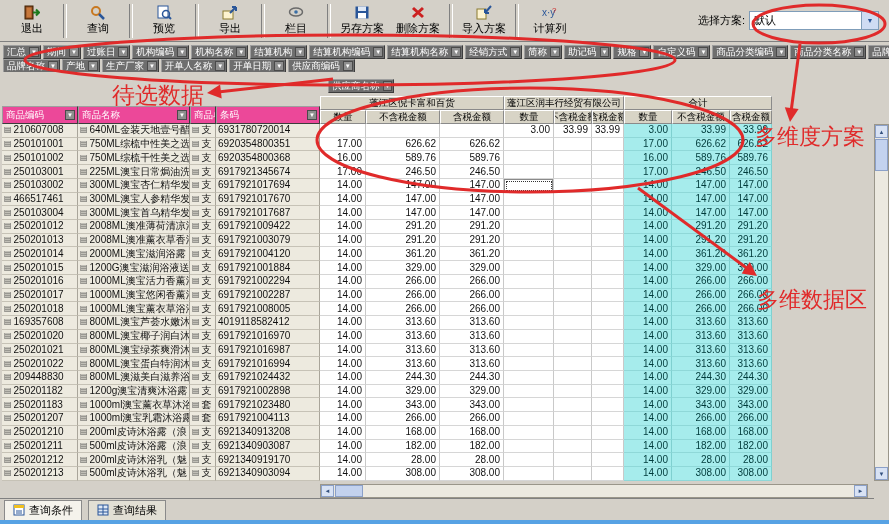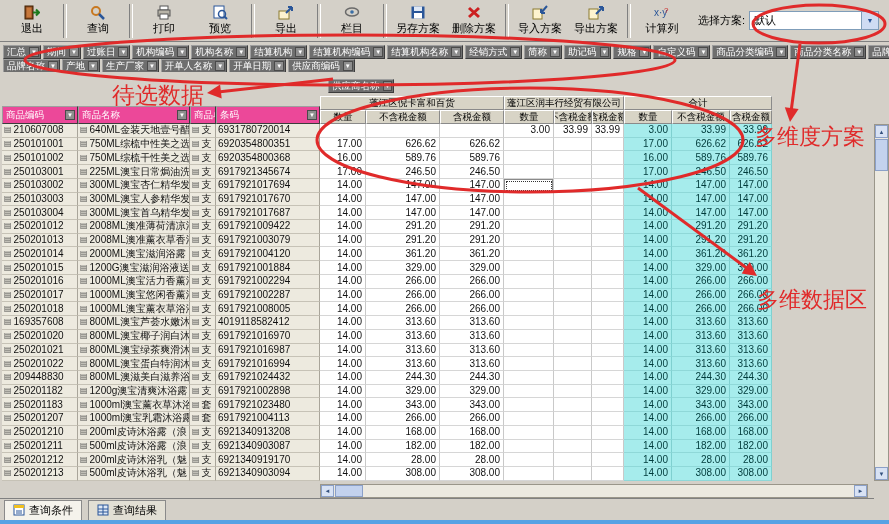--- a/index.html
+++ b/index.html
@@ -93,30 +93,20 @@
             <circle cx="6" cy="6" r="4" fill="none" stroke="#c87820" stroke-width="2"></circle>
             <line x1="9" y1="9" x2="14" y2="14" stroke="#2a5699" stroke-width="2.5"></line>
           </svg>
         </span>
         <span>查询</span>
       </div>
       <div class="tsep"></div>
       <div class="tbtn">
         <span>
           <svg width="16" height="15">
-            <rect x="4" y="1" width="8" height="4" fill="#fff" stroke="#555"></rect>
-            <rect x="2" y="5" width="12" height="6" fill="#b8b4a8" stroke="#555"></rect>
-            <rect x="4" y="9" width="8" height="5" fill="#fff" stroke="#555"></rect>
-          </svg>
-        </span>
-        <span>打印</span>
-      </div>
-      <div class="tbtn">
-        <span>
-          <svg width="16" height="15">
             <rect x="2" y="1" width="10" height="12" fill="#fff" stroke="#2a5699"></rect>
             <circle cx="10" cy="9" r="3.5" fill="none" stroke="#2a5699" stroke-width="1.5"></circle>
             <line x1="12.5" y1="11.5" x2="15" y2="14" stroke="#2a5699" stroke-width="2"></line>
           </svg>
         </span>
         <span>预览</span>
       </div>
       <div class="tsep"></div>
       <div class="tbtn">
         <span>
@@ -158,29 +148,20 @@
       </div>
       <div class="tsep"></div>
       <div class="tbtn">
         <span>
           <svg width="16" height="15">
             <rect x="1" y="4" width="9" height="10" fill="#fdf3cf" stroke="#8a7a30"></rect>
             <path d="M15 1 L9 8 M9 8 L13 8 M9 8 L9 4" stroke="#2a5699" stroke-width="2" fill="none"></path>
           </svg>
         </span>
         <span>导入方案</span>
-      </div>
-      <div class="tbtn">
-        <span>
-          <svg width="16" height="15">
-            <rect x="1" y="4" width="9" height="10" fill="#fdf3cf" stroke="#8a7a30"></rect>
-            <path d="M8 9 L15 2 M15 2 L11 2 M15 2 L15 6" stroke="#2a5699" stroke-width="2" fill="none"></path>
-          </svg>
-        </span>
-        <span>导出方案</span>
       </div>
       <div class="tsep"></div>
       <div class="tbtn">
         <span>
           <svg width="18" height="15">
             <text x="1" y="11" font-size="10" fill="#2a5699" font-family="Liberation Sans, sans-serif">x·y</text>
             <text x="11" y="8" font-size="8" fill="#cc2020" font-family="Liberation Sans, sans-serif">?</text>
           </svg>
         </span>
         <span>计算列</span>
@@ -455,21 +436,21 @@
         <div class="cell ncell focus" style="width: 50px;"></div>
         <div class="cell ncell" style="width: 38px;"></div>
         <div class="cell ncell" style="width: 32px;"></div>
         <div class="cell tcell" style="width: 48px;">14.00</div>
         <div class="cell tcell" style="width: 58px;">147.00</div>
         <div class="cell tcell" style="width: 42px;">147.00</div>
       </div>
       <div class="row">
         <div class="cell lcell" style="width: 76px;">
           <span class="gridic">▤</span>
-          <span>250103003</span>
+          <span>466517461</span>
         </div>
         <div class="cell lcell" style="width: 112px;">
           <span class="gridic">▤</span>
           <span>300ML澳宝人参精华发</span>
         </div>
         <div class="cell lcell" style="width: 26px;">
           <span class="gridic">▤</span>
           <span>支</span>
         </div>
         <div class="cell lcell" style="width: 104px; text-align: right;">

